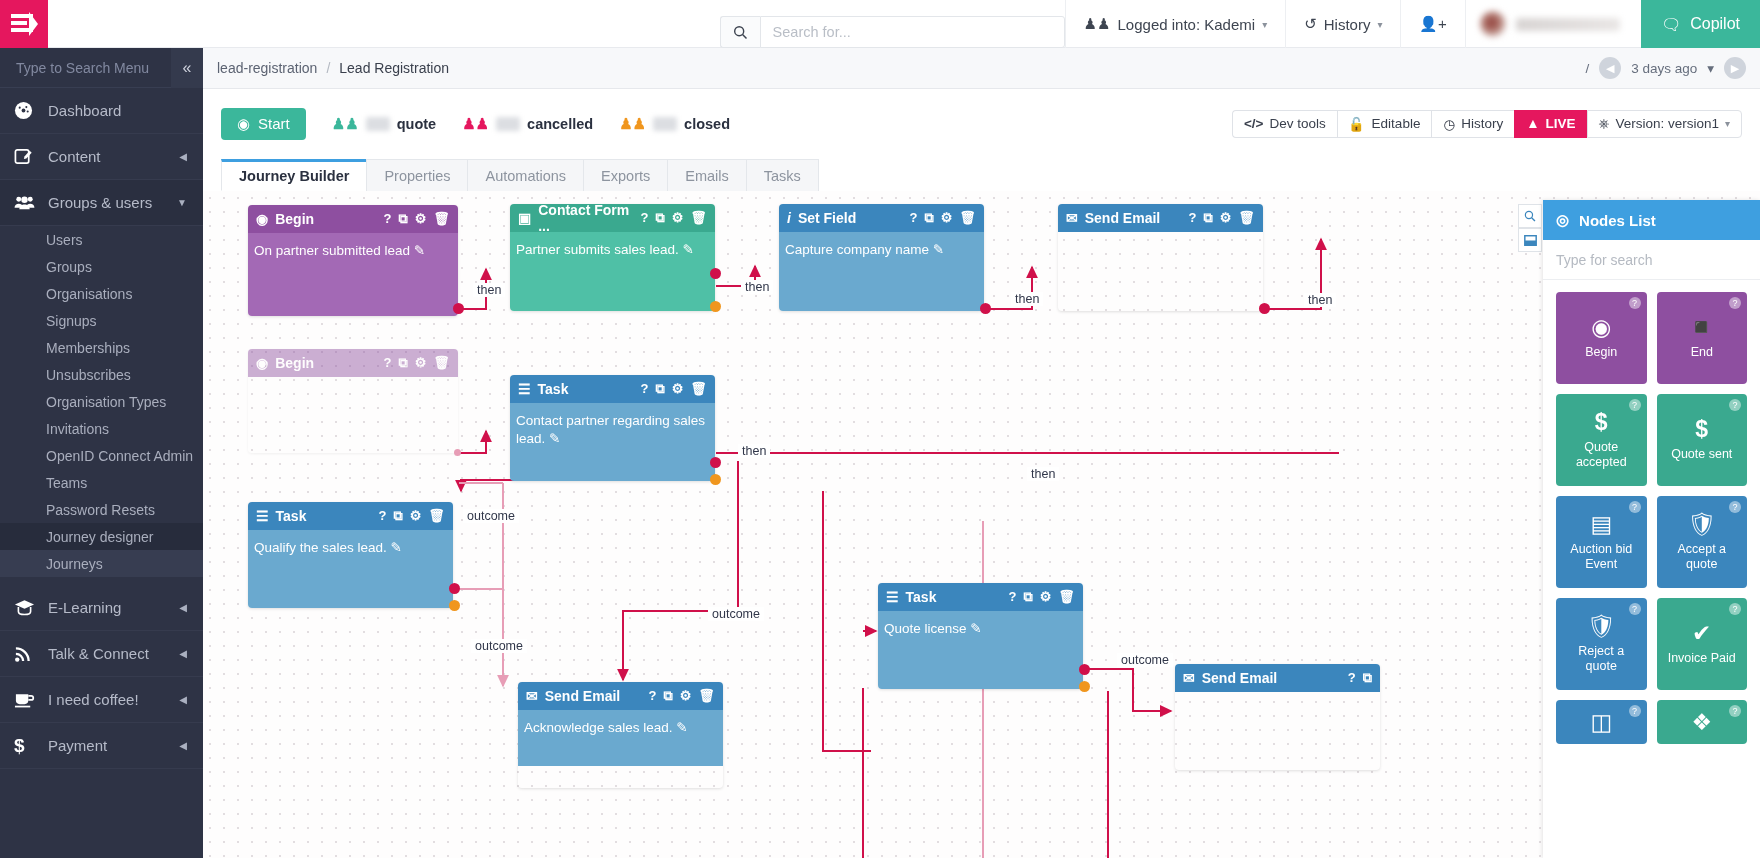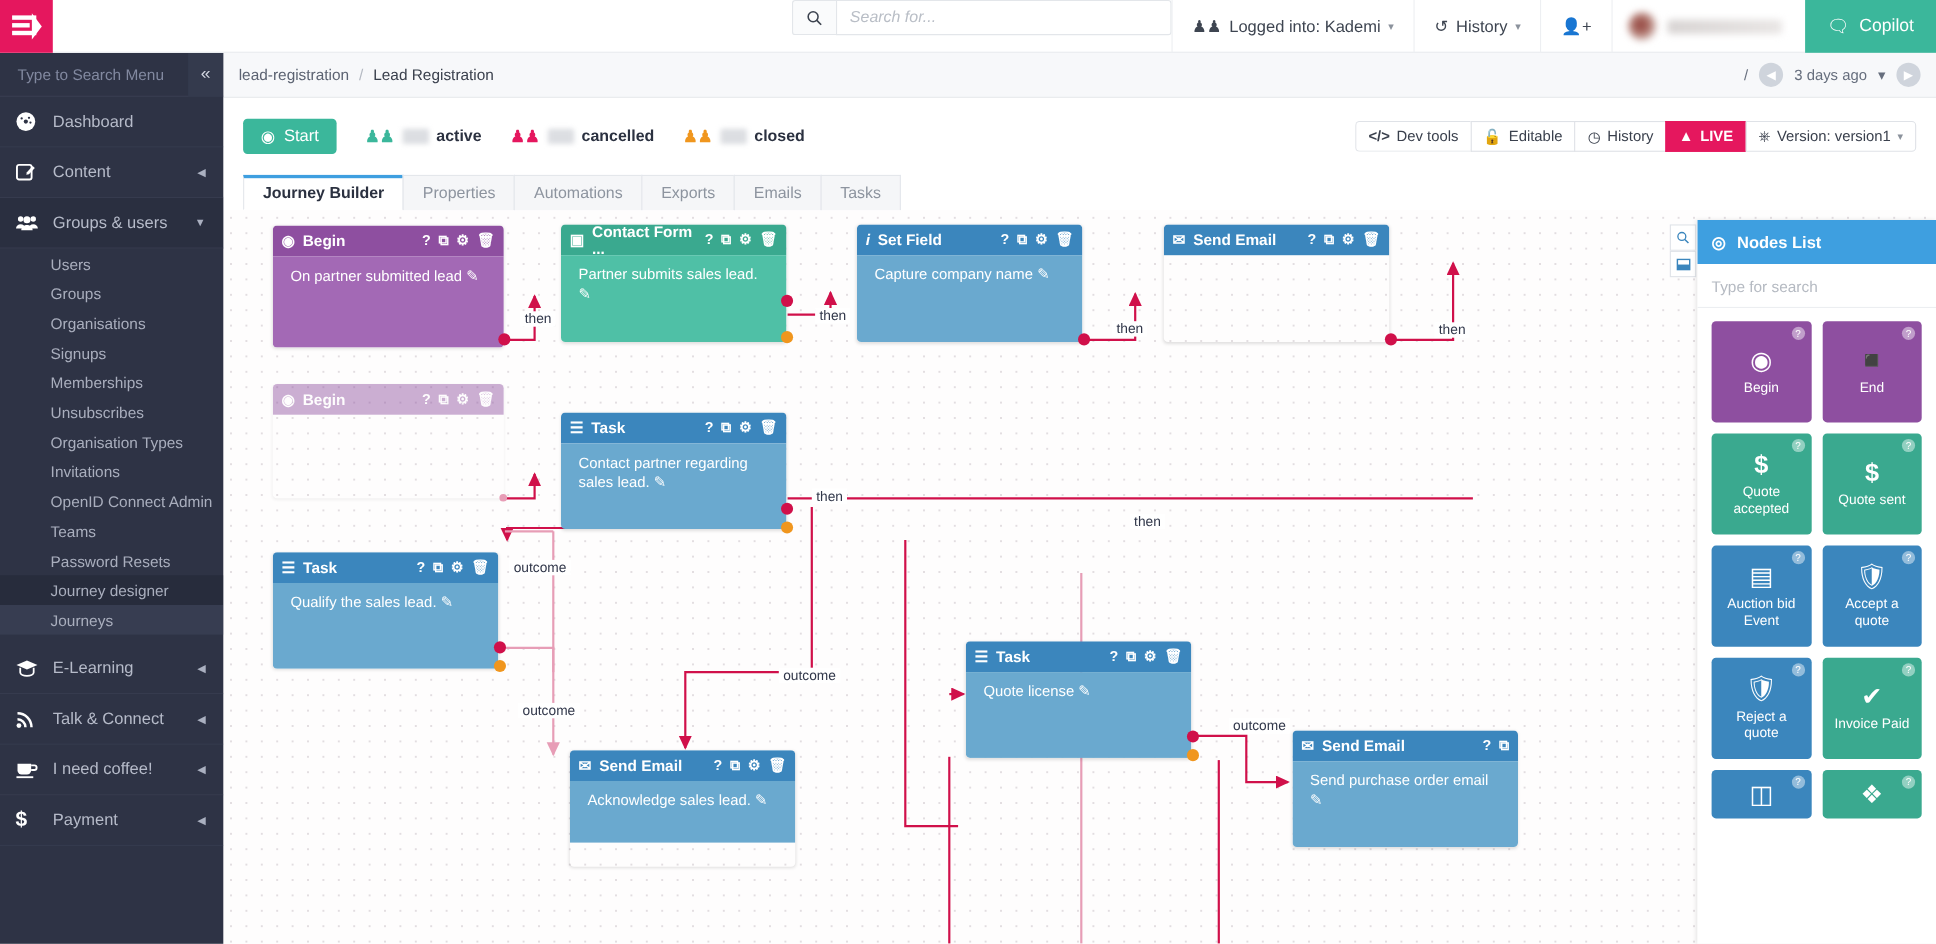--- a/index.html
+++ b/index.html
@@ -17,21 +17,21 @@
   .logo-glyph { width:26px; height:24px; position:relative; }
   .logo-glyph i { position:absolute; left:0; background:#fff; height:4px; display:block; }
   .logo-glyph i:nth-child(1){ top:2px; width:22px; }
   .logo-glyph i:nth-child(2){ top:9px; width:16px; }
   .logo-glyph i:nth-child(3){ top:16px; width:22px; }
   .logo-tri { position:absolute; right:-1px; top:0; width:0;height:0;
               border-left:9px solid #fff; border-top:12px solid transparent;
               border-bottom:12px solid transparent; }
 
   .topbar-spacer { flex:1 1 auto; }
-  .search-wrap { display:flex; align-items:flex-start; height:48px;font-style:italic; }
+  .search-wrap { display:flex; align-items:flex-end; height:48px; }
   .search-icon-btn { width:40px; height:32px; border:1px solid #e3e6ea; border-right:none;
         background:#fafbfc; display:flex; align-items:center; justify-content:center;
         border-radius:3px 0 0 3px; }
   .search-field { width:305px; height:32px; border:1px solid #e3e6ea; background:#fff;
         border-radius:0 3px 3px 0; display:flex; align-items:center; padding:0 12px;
         color:#b9bec6; font-size:14.5px; }
   .tb-item { display:flex; align-items:center; gap:7px; padding:0 18px; height:48px;
         border-left:1px solid #edeff2; color:#3e4551; font-size:15px; white-space:nowrap; }
   .caret { font-size:10px; color:#8b929c; }
   .copilot { background:#3bb79b; color:#fff; display:flex; align-items:center; gap:9px;
@@ -106,21 +106,21 @@
   .canvas { position:absolute; top:191px; left:203px; width:1557px; height:667px;
         background-color:#fefdfd;
         background-image: radial-gradient(#e2dde0 1px, transparent 1px);
         background-size: 14px 14px; overflow:hidden; z-index:5; }
 
   .node { position:absolute; border-radius:4px; overflow:hidden;
         box-shadow:0 1px 3px rgba(0,0,0,.12); }
   .node .hdr { height:28px; display:flex; align-items:center; padding:0 8px;
         color:#fff; font-size:14px; font-weight:bold; gap:7px; }
   .node .hdr .tools { margin-left:auto; display:flex; gap:7px; font-size:13px; }
-  .node .body { padding:9px 16px; color:#fff; font-size:13.5px; line-height:1.35; }
+  .node .body { padding:9px 6px; color:#fff; font-size:13.5px; line-height:1.35; }
 
   .n-purple .hdr { background:#8e4fa0; } .n-purple .body { background:#a369b5; }
   .n-purple-faded { opacity:.45; }
   .n-green  .hdr { background:#3aa98f; } .n-green .body  { background:#4fc0a6; }
   .n-blue   .hdr { background:#3b86bd; } .n-blue .body   { background:#6aa9cf; }
 
   .dot { position:absolute; width:11px; height:11px; border-radius:50%; background:#d0104a; }
   .dot.orange { background:#f0961e; }
   .dot.pale { background:#e79db6; width:7px; height:7px; }
 
@@ -344,21 +344,21 @@
 
 <div class="actionbar">
   <div class="start-btn">
     <span>◉</span>
     <span>Start</span>
   </div>
 
   <div class="stat">
     <span class="grp-ico" style="color:#3bb79b">♟♟</span>
     <span class="num"></span>
-    <span>active</span>
+    <span>quote</span>
   </div>
   <div class="stat">
     <span class="grp-ico" style="color:#e5175e">♟♟</span>
     <span class="num"></span>
     <span>cancelled</span>
   </div>
   <div class="stat">
     <span class="grp-ico" style="color:#f0961e">♟♟</span>
     <span class="num"></span>
     <span>closed</span>
@@ -625,24 +625,20 @@
 
   <div class="node n-blue" style="left:972px;top:473px;width:205px;height:106px">
     <div class="hdr">
       <span>✉</span>
       <span>Send Email</span>
       <span class="tools">
         <span>?</span>
         <span>⧉</span>
       </span>
     </div>
-    <div class="body" style="height:78px">
-      <span>Send purchase order email</span>
-      <span>✎</span>
-    </div>
   </div>
 
   <div class="ctool" style="top:13px">
     <svg width="12" height="12" viewBox="0 0 16 16">
         <circle cx="6.6" cy="6.6" r="4.8" fill="none" stroke="#3b86bd" stroke-width="1.6"></circle>
         <line x1="10.2" y1="10.2" x2="14.6" y2="14.6" stroke="#3b86bd" stroke-width="1.8"></line>
       </svg>
   </div>
   <div class="ctool" style="top:37px">
     <svg width="13" height="11" viewBox="0 0 14 12">

